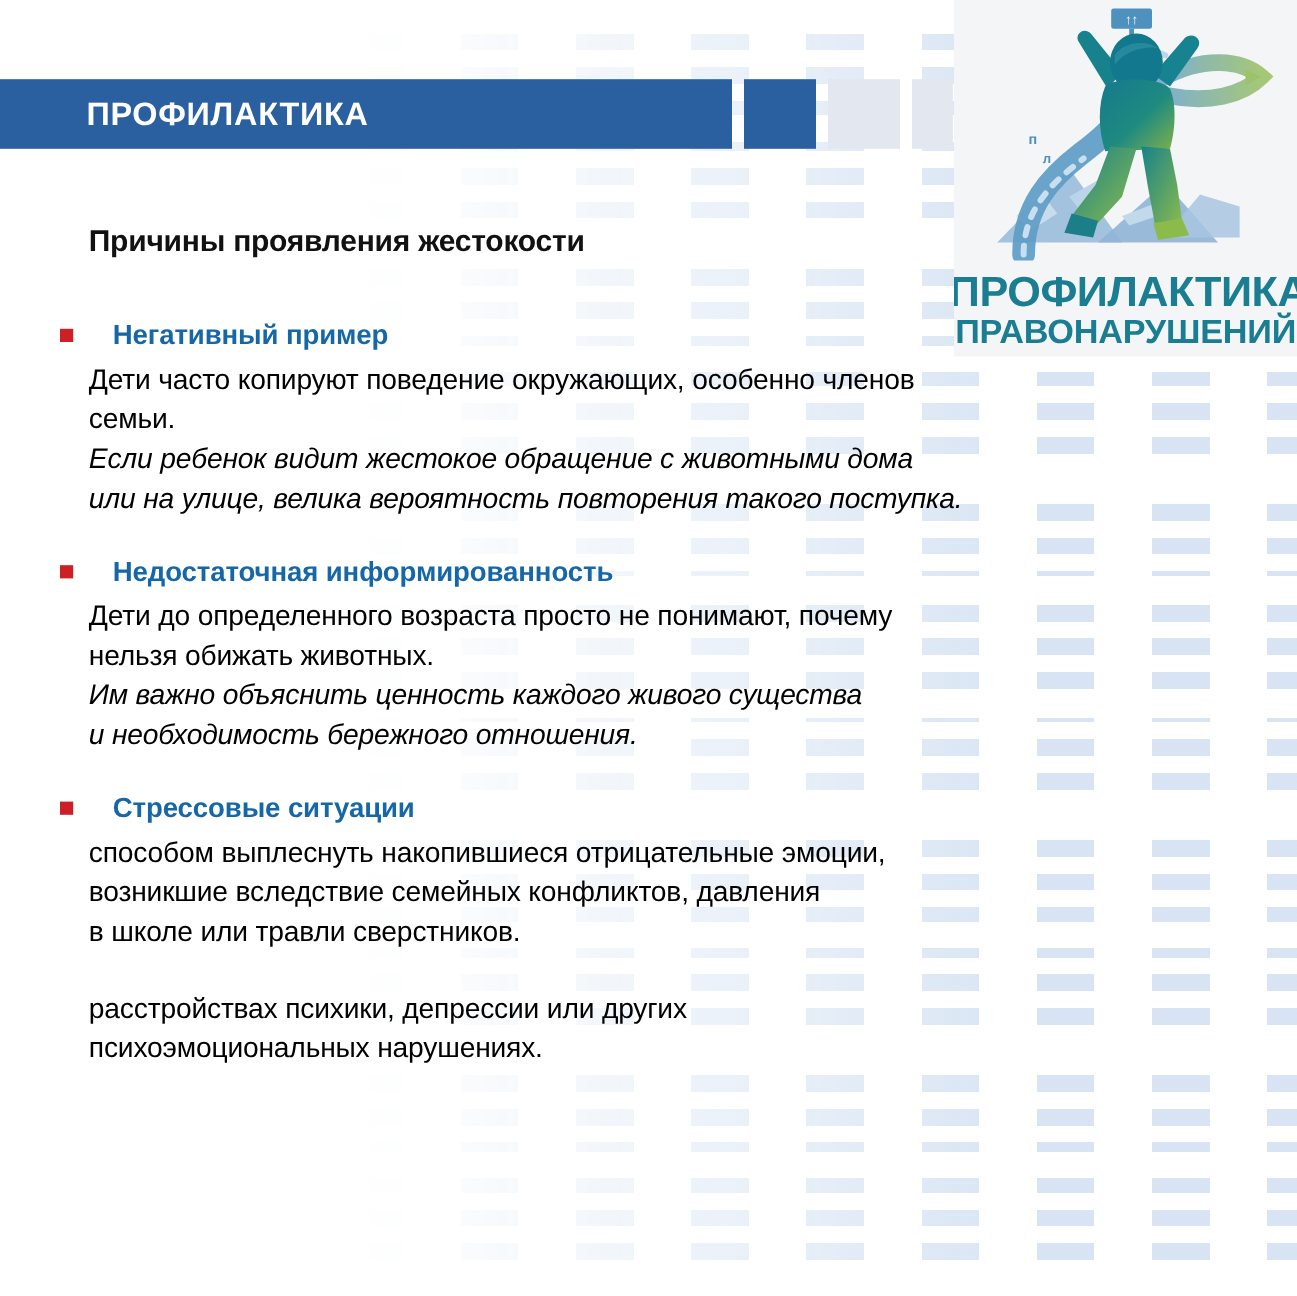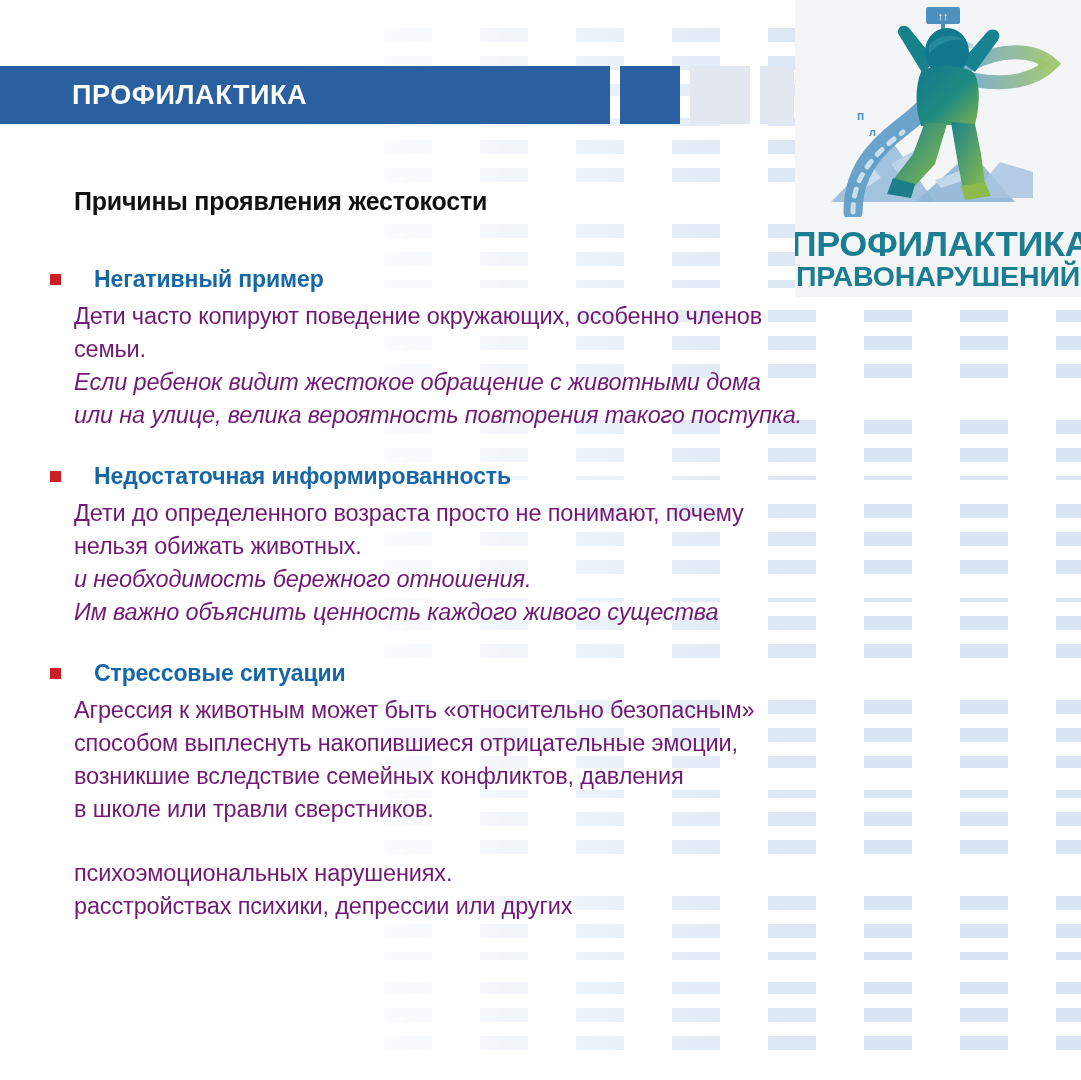--- a/index.html
+++ b/index.html
@@ -158,21 +158,21 @@
     letter-spacing: -0.1px;
     white-space: nowrap;
   }
   .sec-body {
     padding-left: 74px;
     margin-top: 4px;
   }
   .line {
     font-size: 23.5px;
     line-height: 33px;
-    color: #701a75;
+    color: #000000;
     white-space: nowrap;
     letter-spacing: -0.15px;
   }
   .line.italic { font-style: italic; }
   .sec-gap { height: 27px; }
 </style>
 </head>
 <body>
 
 <div id="bg-grid">
@@ -267,37 +267,36 @@
     </div>
     <div class="sec-gap"></div>
     <div class="section">
       <div class="sec-head">
         <span class="bullet"></span>
         <span class="sec-title">Недостаточная информированность</span>
       </div>
       <div class="sec-body">
         <div class="line">Дети до определенного возраста просто не понимают, почему</div>
         <div class="line">нельзя обижать животных.</div>
+        <div class="line italic">Им важно объяснить ценность каждого живого существа</div>
         <div class="line italic">и необходимость бережного отношения.</div>
-        <div class="line italic">Им важно объяснить ценность каждого живого существа</div>
       </div>
     </div>
     <div class="sec-gap"></div>
     <div class="section">
       <div class="sec-head">
         <span class="bullet"></span>
         <span class="sec-title">Стрессовые ситуации</span>
       </div>
       <div class="sec-body">
-        <div class="line">Агрессия к животным может быть «относительно безопасным»</div>
         <div class="line">способом выплеснуть накопившиеся отрицательные эмоции,</div>
         <div class="line">возникшие вследствие семейных конфликтов, давления</div>
         <div class="line">в школе или травли сверстников.</div>
       </div>
     </div>
     <div class="sec-gap"></div>
     <div class="section">
       <div class="sec-body">
+        <div class="line">расстройствах психики, депрессии или других</div>
         <div class="line">психоэмоциональных нарушениях.</div>
-        <div class="line">расстройствах психики, депрессии или других</div>
       </div>
     </div>
   </div>
 
 </body></html>

